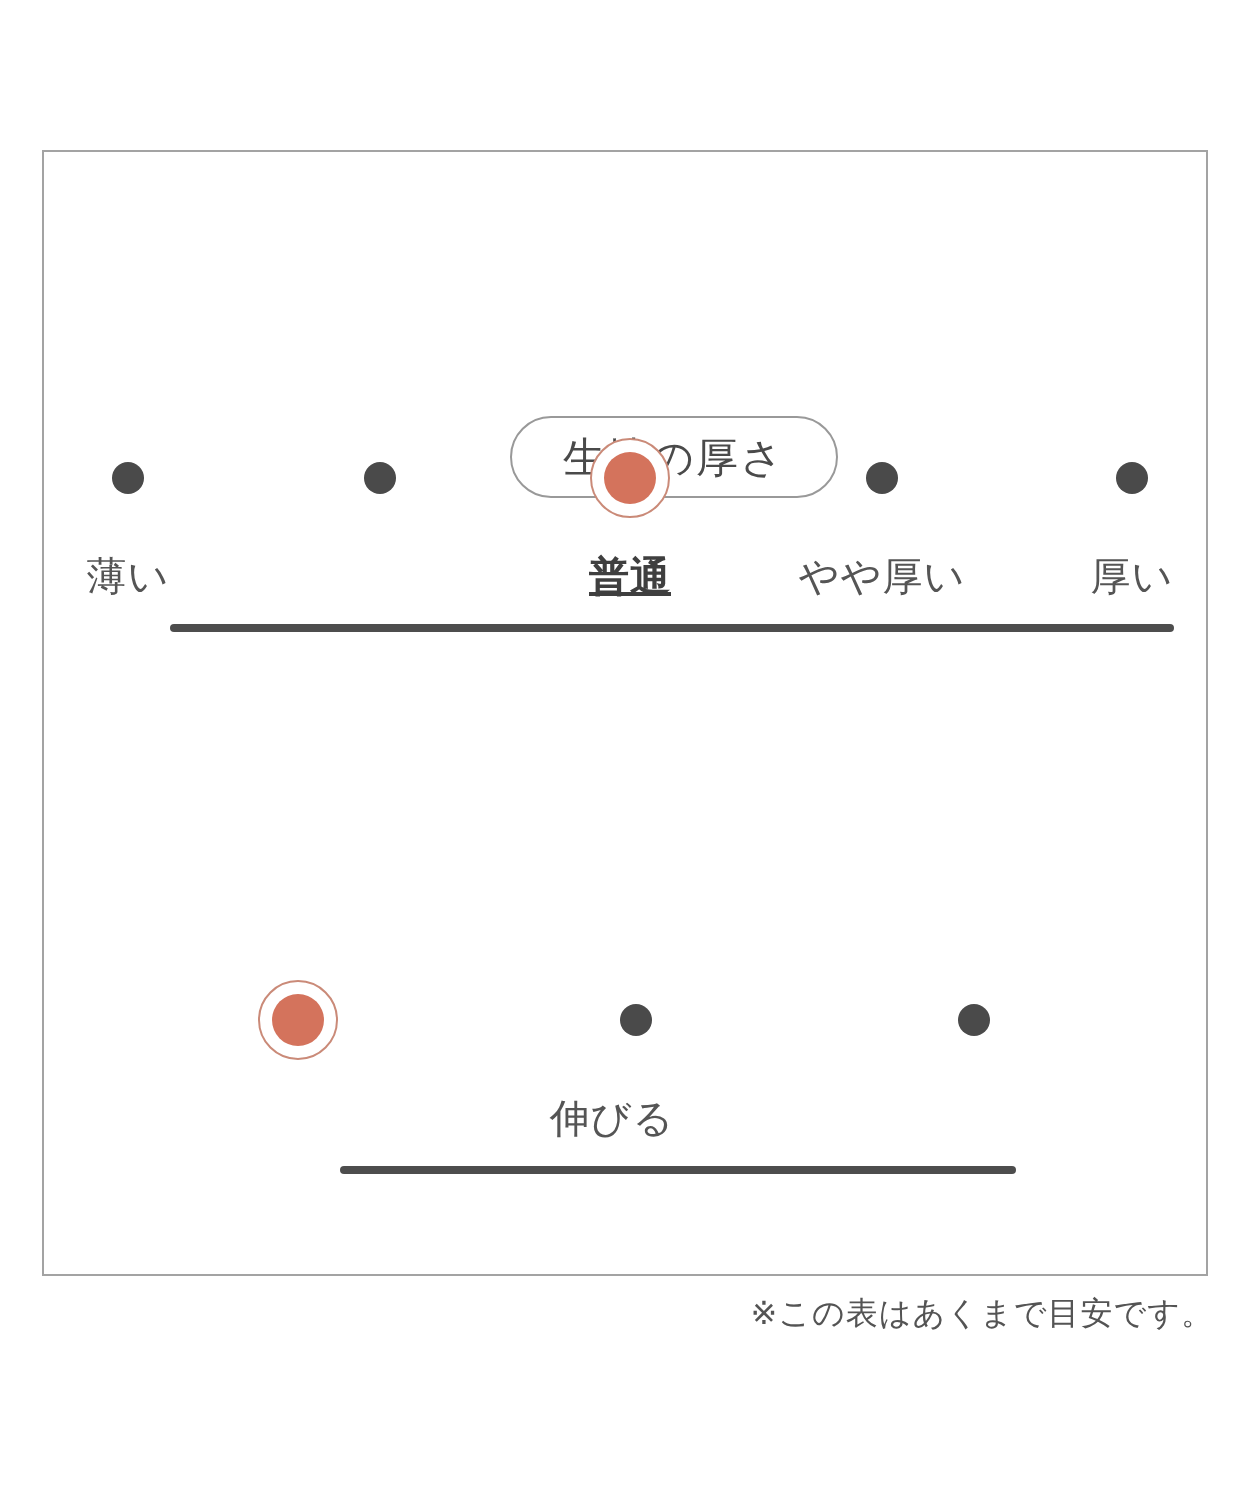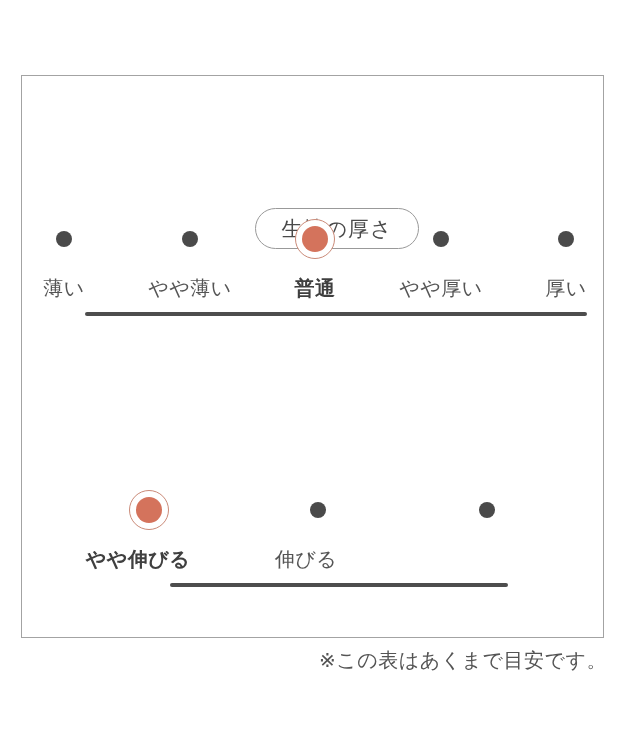--- a/index.html
+++ b/index.html
@@ -79,21 +79,21 @@
     letter-spacing:0.5px;
     white-space:nowrap;
   }
   .scale-label.selected{
     font-weight:bold;
     color:var(--label-selected);
   }
   .footer-note{
     position:absolute;
     right:18px;top:647px;
-    font-size:20px;
+    font-size:16px;
     color:var(--footer-text);
     letter-spacing:0.5px;
     white-space:nowrap;
   }
 </style>
 </head>
 <body>
 
 <div class="canvas">
   <div class="panel">
@@ -104,31 +104,29 @@
 
     <div class="scale-line line-1"></div>
     <span class="dot" style="left:34px;top:155px;"></span>
     <span class="dot" style="left:160px;top:155px;"></span>
     <span class="dot" style="left:411px;top:155px;"></span>
     <span class="dot" style="left:536px;top:155px;"></span>
     <span class="marker-ring" style="left:273px;top:143px;"></span>
     <span class="marker-dot" style="left:280px;top:150px;"></span>
 
     <span class="scale-label" style="left:-38px;top:199px;">薄い</span>
-    <span class="scale-label" style="left:88px;top:199px;">やや薄い</span>
-    <span class="scale-label selected" style="left:213px;top:199px;">普通</span>
+    <span class="scale-label selected" style="left:213px;top:199px;text-decoration:underline;">普通</span>
     <span class="scale-label" style="left:339px;top:199px;">やや厚い</span>
     <span class="scale-label" style="left:464px;top:199px;">厚い</span>
 
 
     <div class="scale-line line-2"></div>
     <span class="dot" style="left:288px;top:426px;"></span>
     <span class="dot" style="left:457px;top:426px;"></span>
     <span class="marker-ring" style="left:107px;top:414px;"></span>
     <span class="marker-dot" style="left:114px;top:421px;"></span>
 
-    <span class="scale-label selected" style="left:36px;top:470px;">やや伸びる</span>
     <span class="scale-label" style="left:204px;top:470px;">伸びる</span>
 
   </div>
 
   <div class="footer-note">※この表はあくまで目安です。</div>
 </div>
 
 </body></html>

